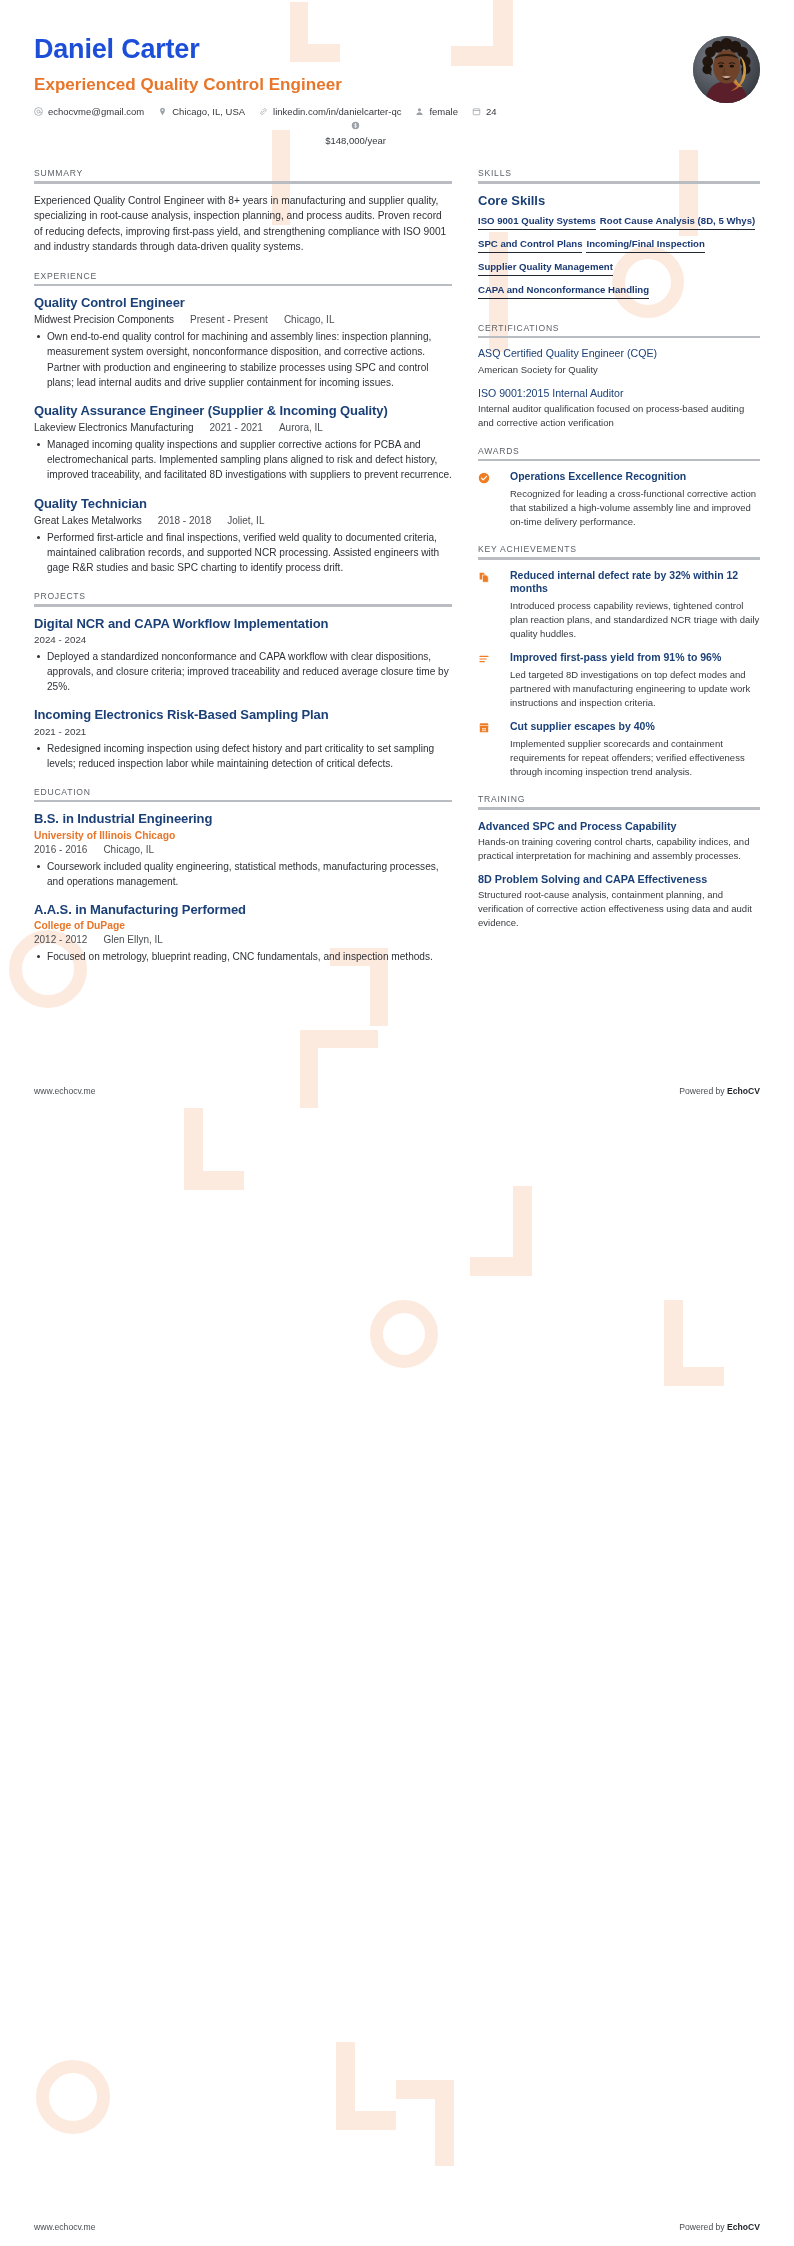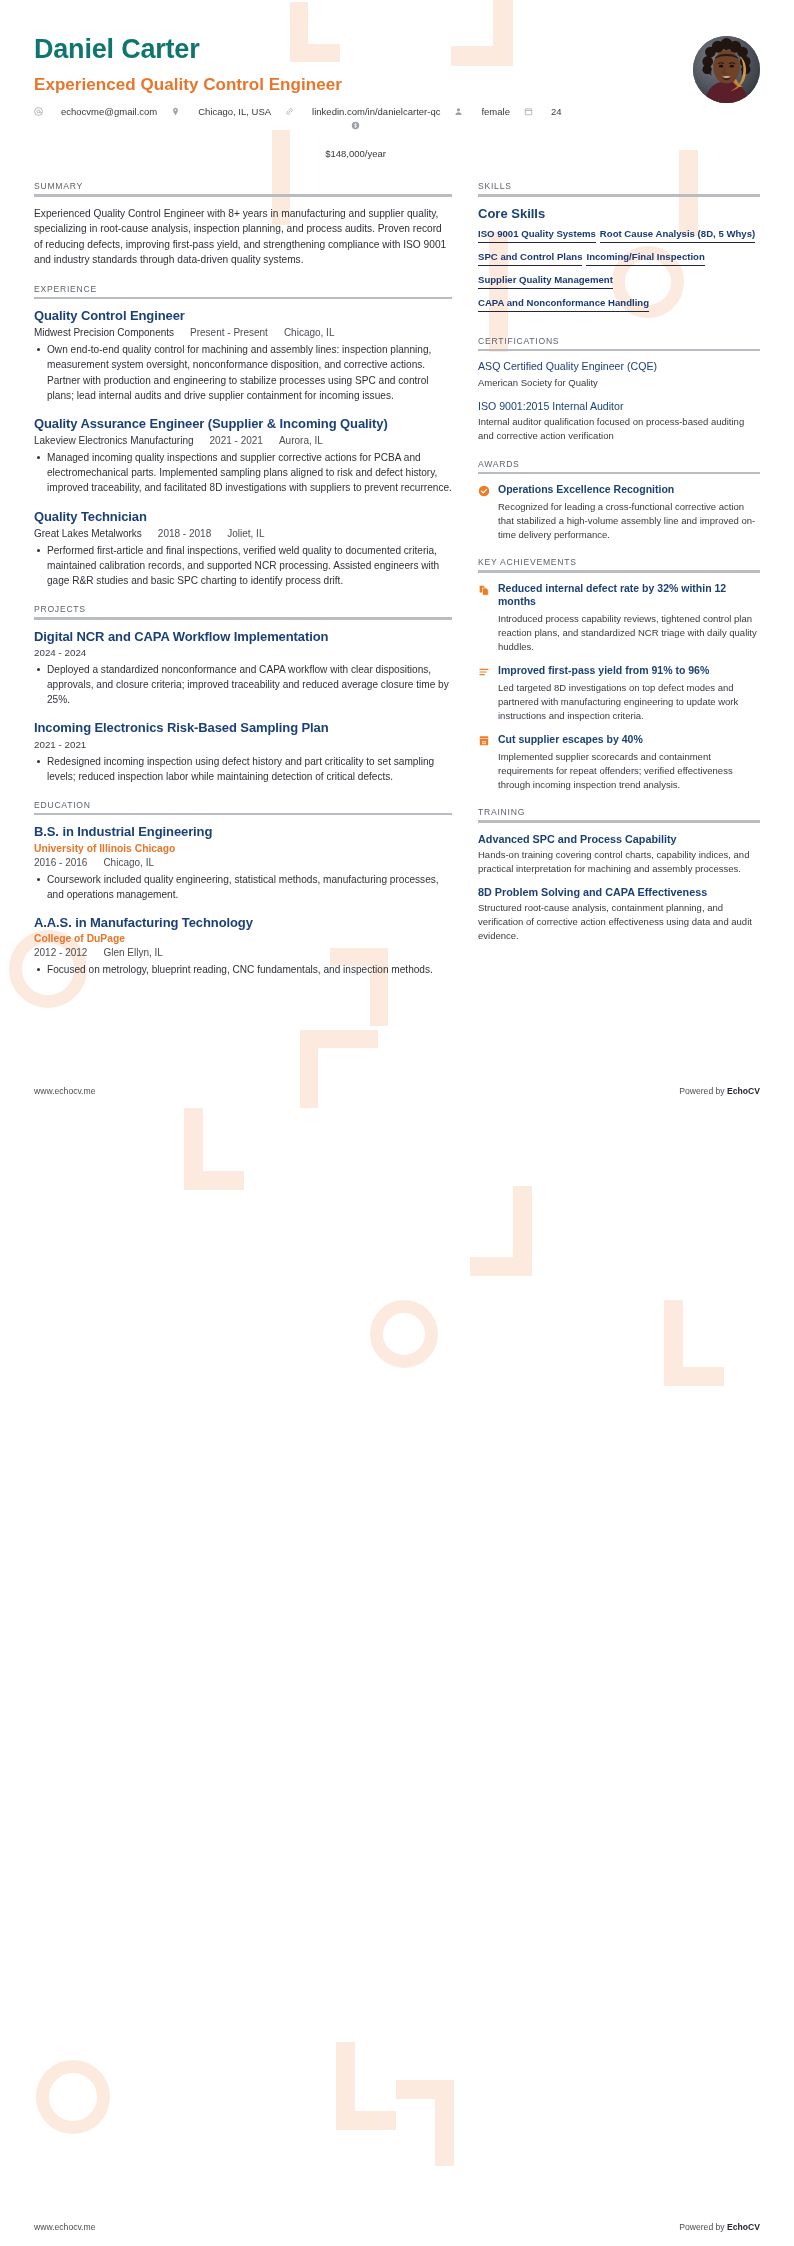--- a/index.html
+++ b/index.html
@@ -36,40 +36,40 @@
     display: flex;
     align-items: flex-start;
     justify-content: space-between;
     padding-top: 34px;
   }
   .header-left { flex: 1 1 auto; min-width: 0; }
   .name {
     font-size: 27px;
     line-height: 1.15;
     font-weight: 700;
-    color: #0f766e;
+    color: #1d4ed8;
     letter-spacing: -0.2px;
   }
   .headline {
     margin-top: 10px;
     font-size: 17px;
     font-weight: 700;
     color: #e8762a;
     letter-spacing: 0.05px;
   }
   .contact-row {
     margin-top: 11px;
     display: flex;
     flex-wrap: wrap;
     align-items: center;
     gap: 4px 14px;
     font-size: 9.5px;
     color: #35383d;
   }
-  .contact-item { display: inline-flex; align-items: center; gap: 18px; white-space: nowrap; }
+  .contact-item { display: inline-flex; align-items: center; gap: 5px; white-space: nowrap; }
   .contact-item svg { display: block; flex: 0 0 auto; }
   .avatar {
     flex: 0 0 auto;
     width: 67px; height: 67px;
     border-radius: 50%;
     overflow: hidden;
     margin-left: 16px;
     margin-top: 2px;
     position: relative;
     background: #5b5f66;
@@ -183,21 +183,21 @@
     color: #1b4077;
     line-height: 1.3;
   }
   .cert-desc {
     margin-top: 2px;
     font-size: 9.5px;
     line-height: 1.45;
     color: #36393e;
   }
 
-  .icon-entry { display: flex; gap: 8px; margin-bottom: 11px; }
+  .icon-entry { display: flex; gap: 20px; margin-bottom: 11px; }
   .icon-entry:last-child { margin-bottom: 0; }
   .icon-entry .ic { flex: 0 0 12px; width: 12px; padding-top: 2px; }
   .icon-entry .ic svg { display: block; }
   .icon-entry .body { flex: 1 1 auto; min-width: 0; }
   .icon-entry .ttl {
     font-size: 10.5px;
     font-weight: 700;
     color: #1b4077;
     line-height: 1.3;
   }
@@ -464,21 +464,21 @@
             <div class="entry-meta">
               <span class="dates">2016 - 2016</span>
               <span class="loc">Chicago, IL</span>
             </div>
             <ul class="bullets">
               <li>Coursework included quality engineering, statistical methods, manufacturing processes, and operations management.</li>
             </ul>
           </div>
 
           <div class="entry">
-            <div class="entry-title">A.A.S. in Manufacturing Technology</div>
+            <div class="entry-title">A.A.S. in Manufacturing Performed</div>
             <div class="entry-sub-orange">College of DuPage</div>
             <div class="entry-meta">
               <span class="dates">2012 - 2012</span>
               <span class="loc">Glen Ellyn, IL</span>
             </div>
             <ul class="bullets">
               <li>Focused on metrology, blueprint reading, CNC fundamentals, and inspection methods.</li>
             </ul>
           </div>
         </div>

